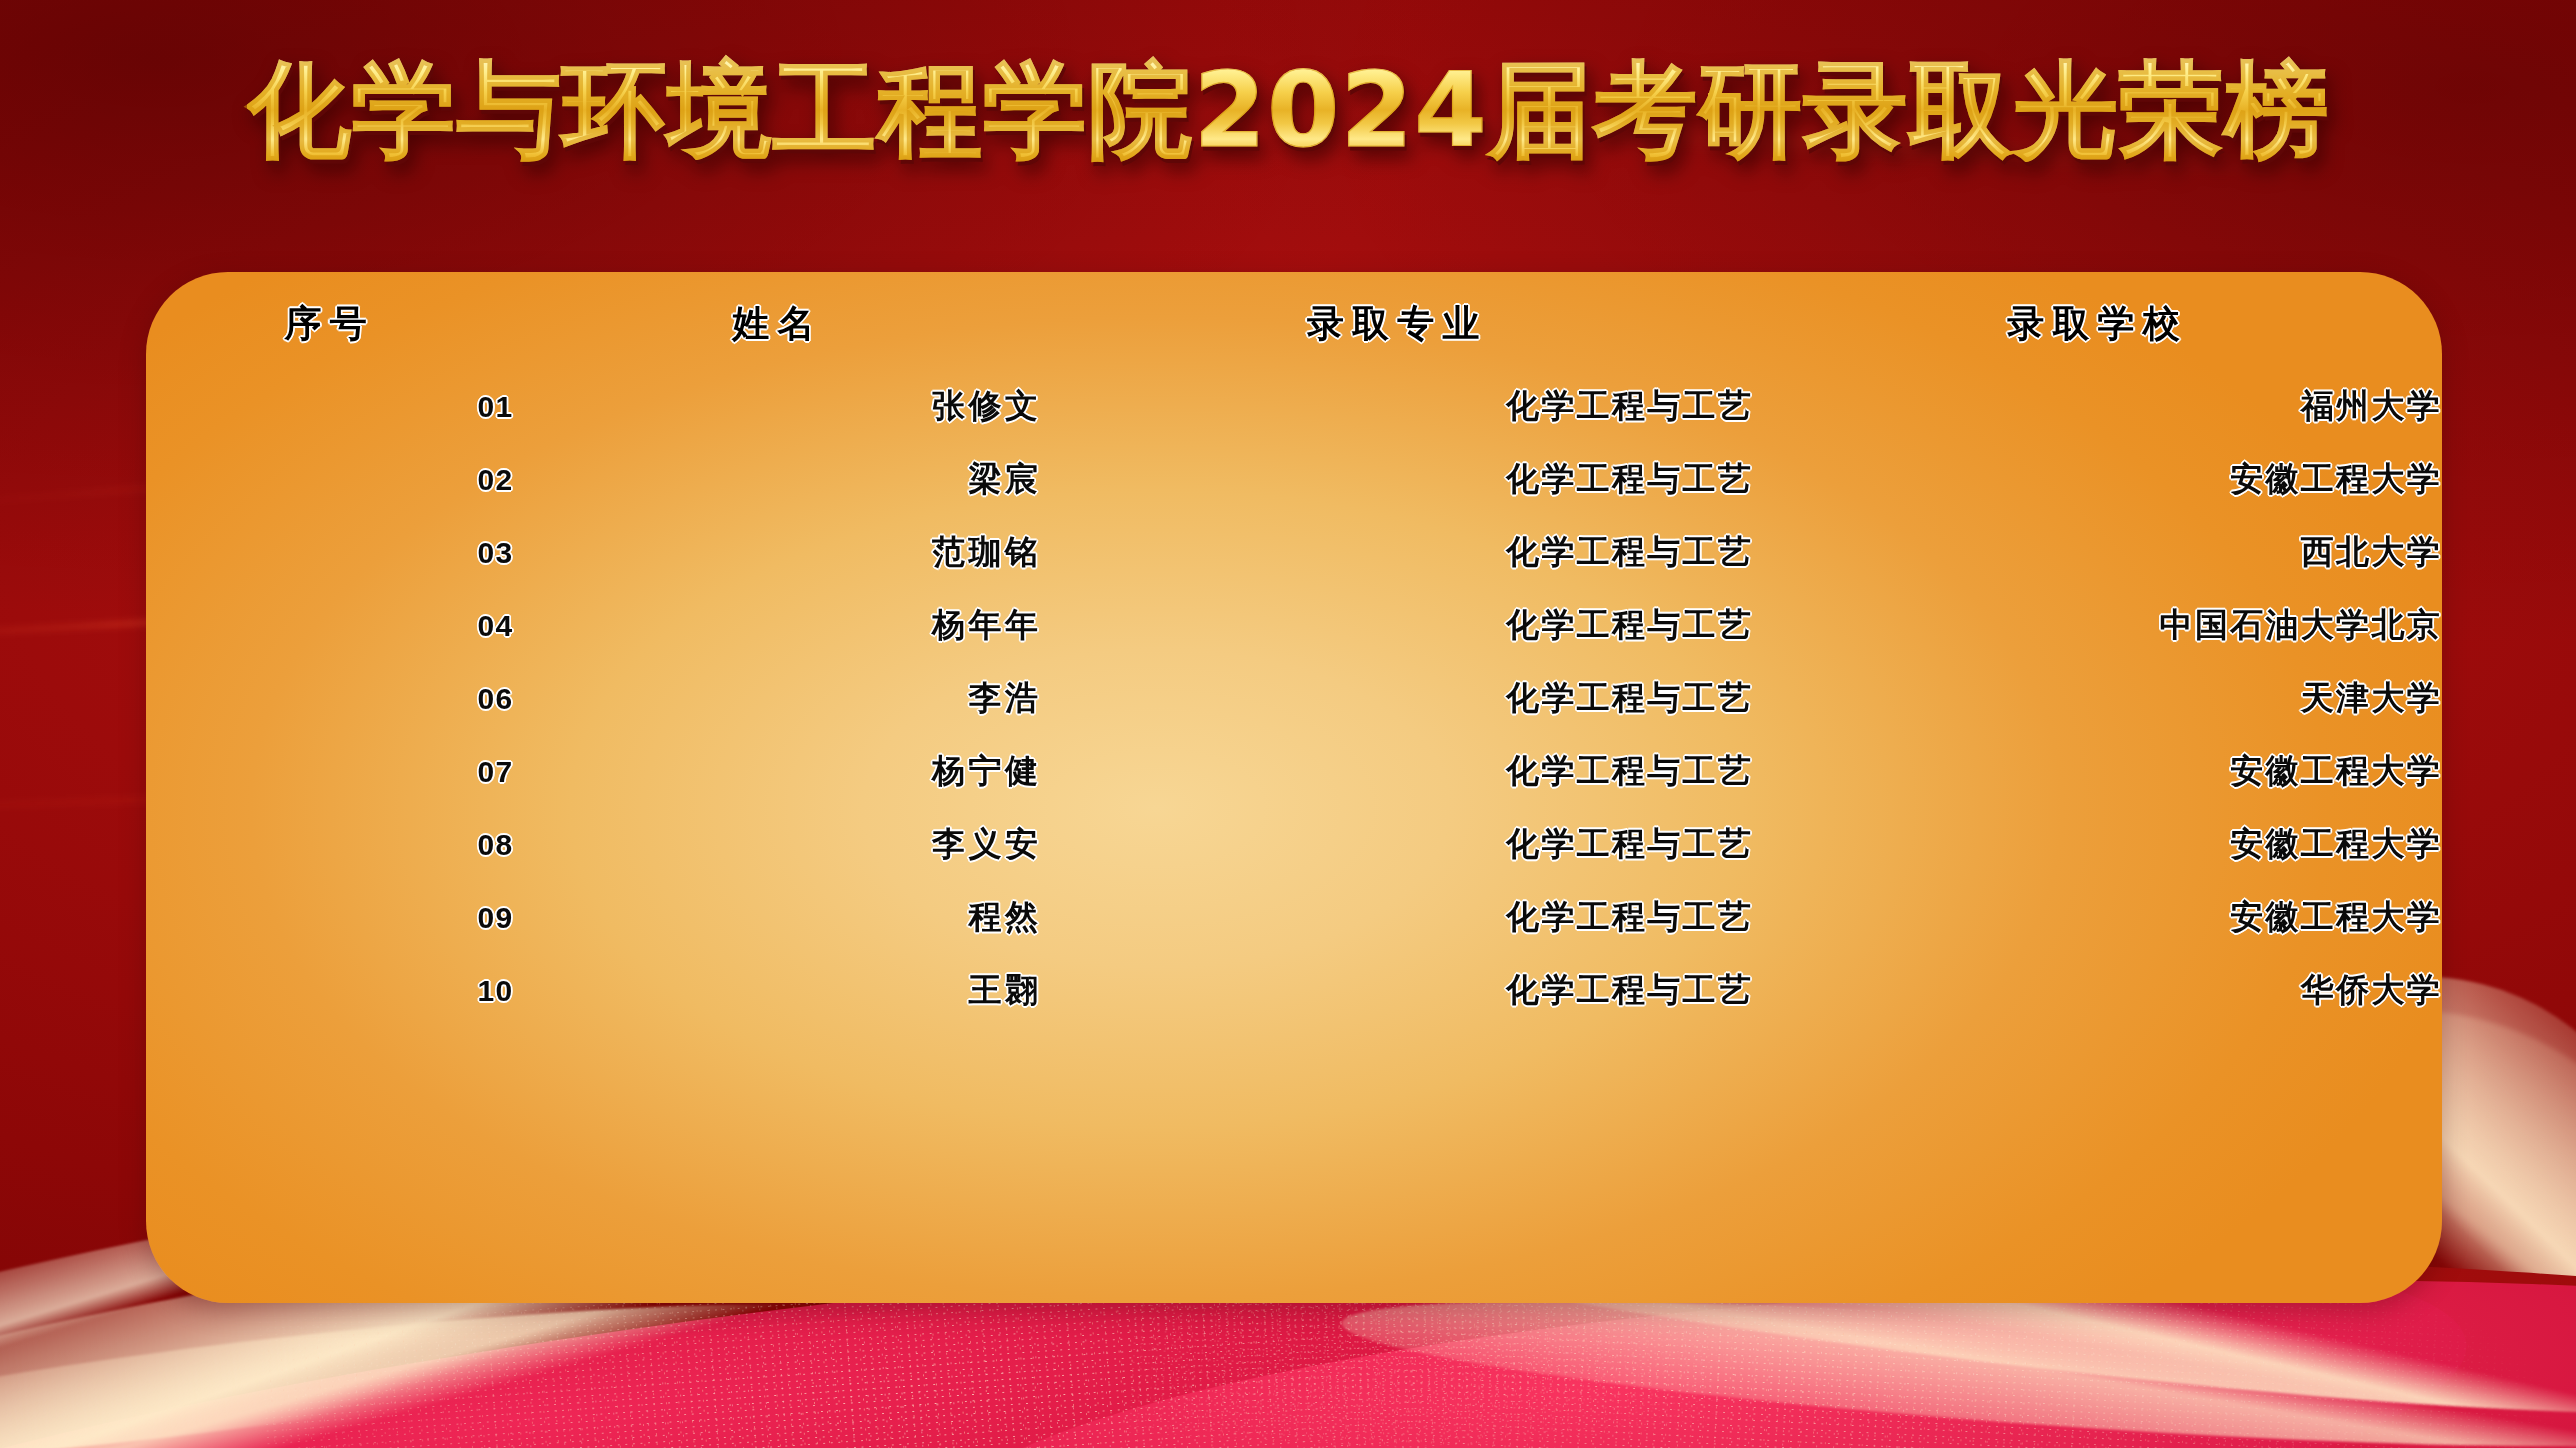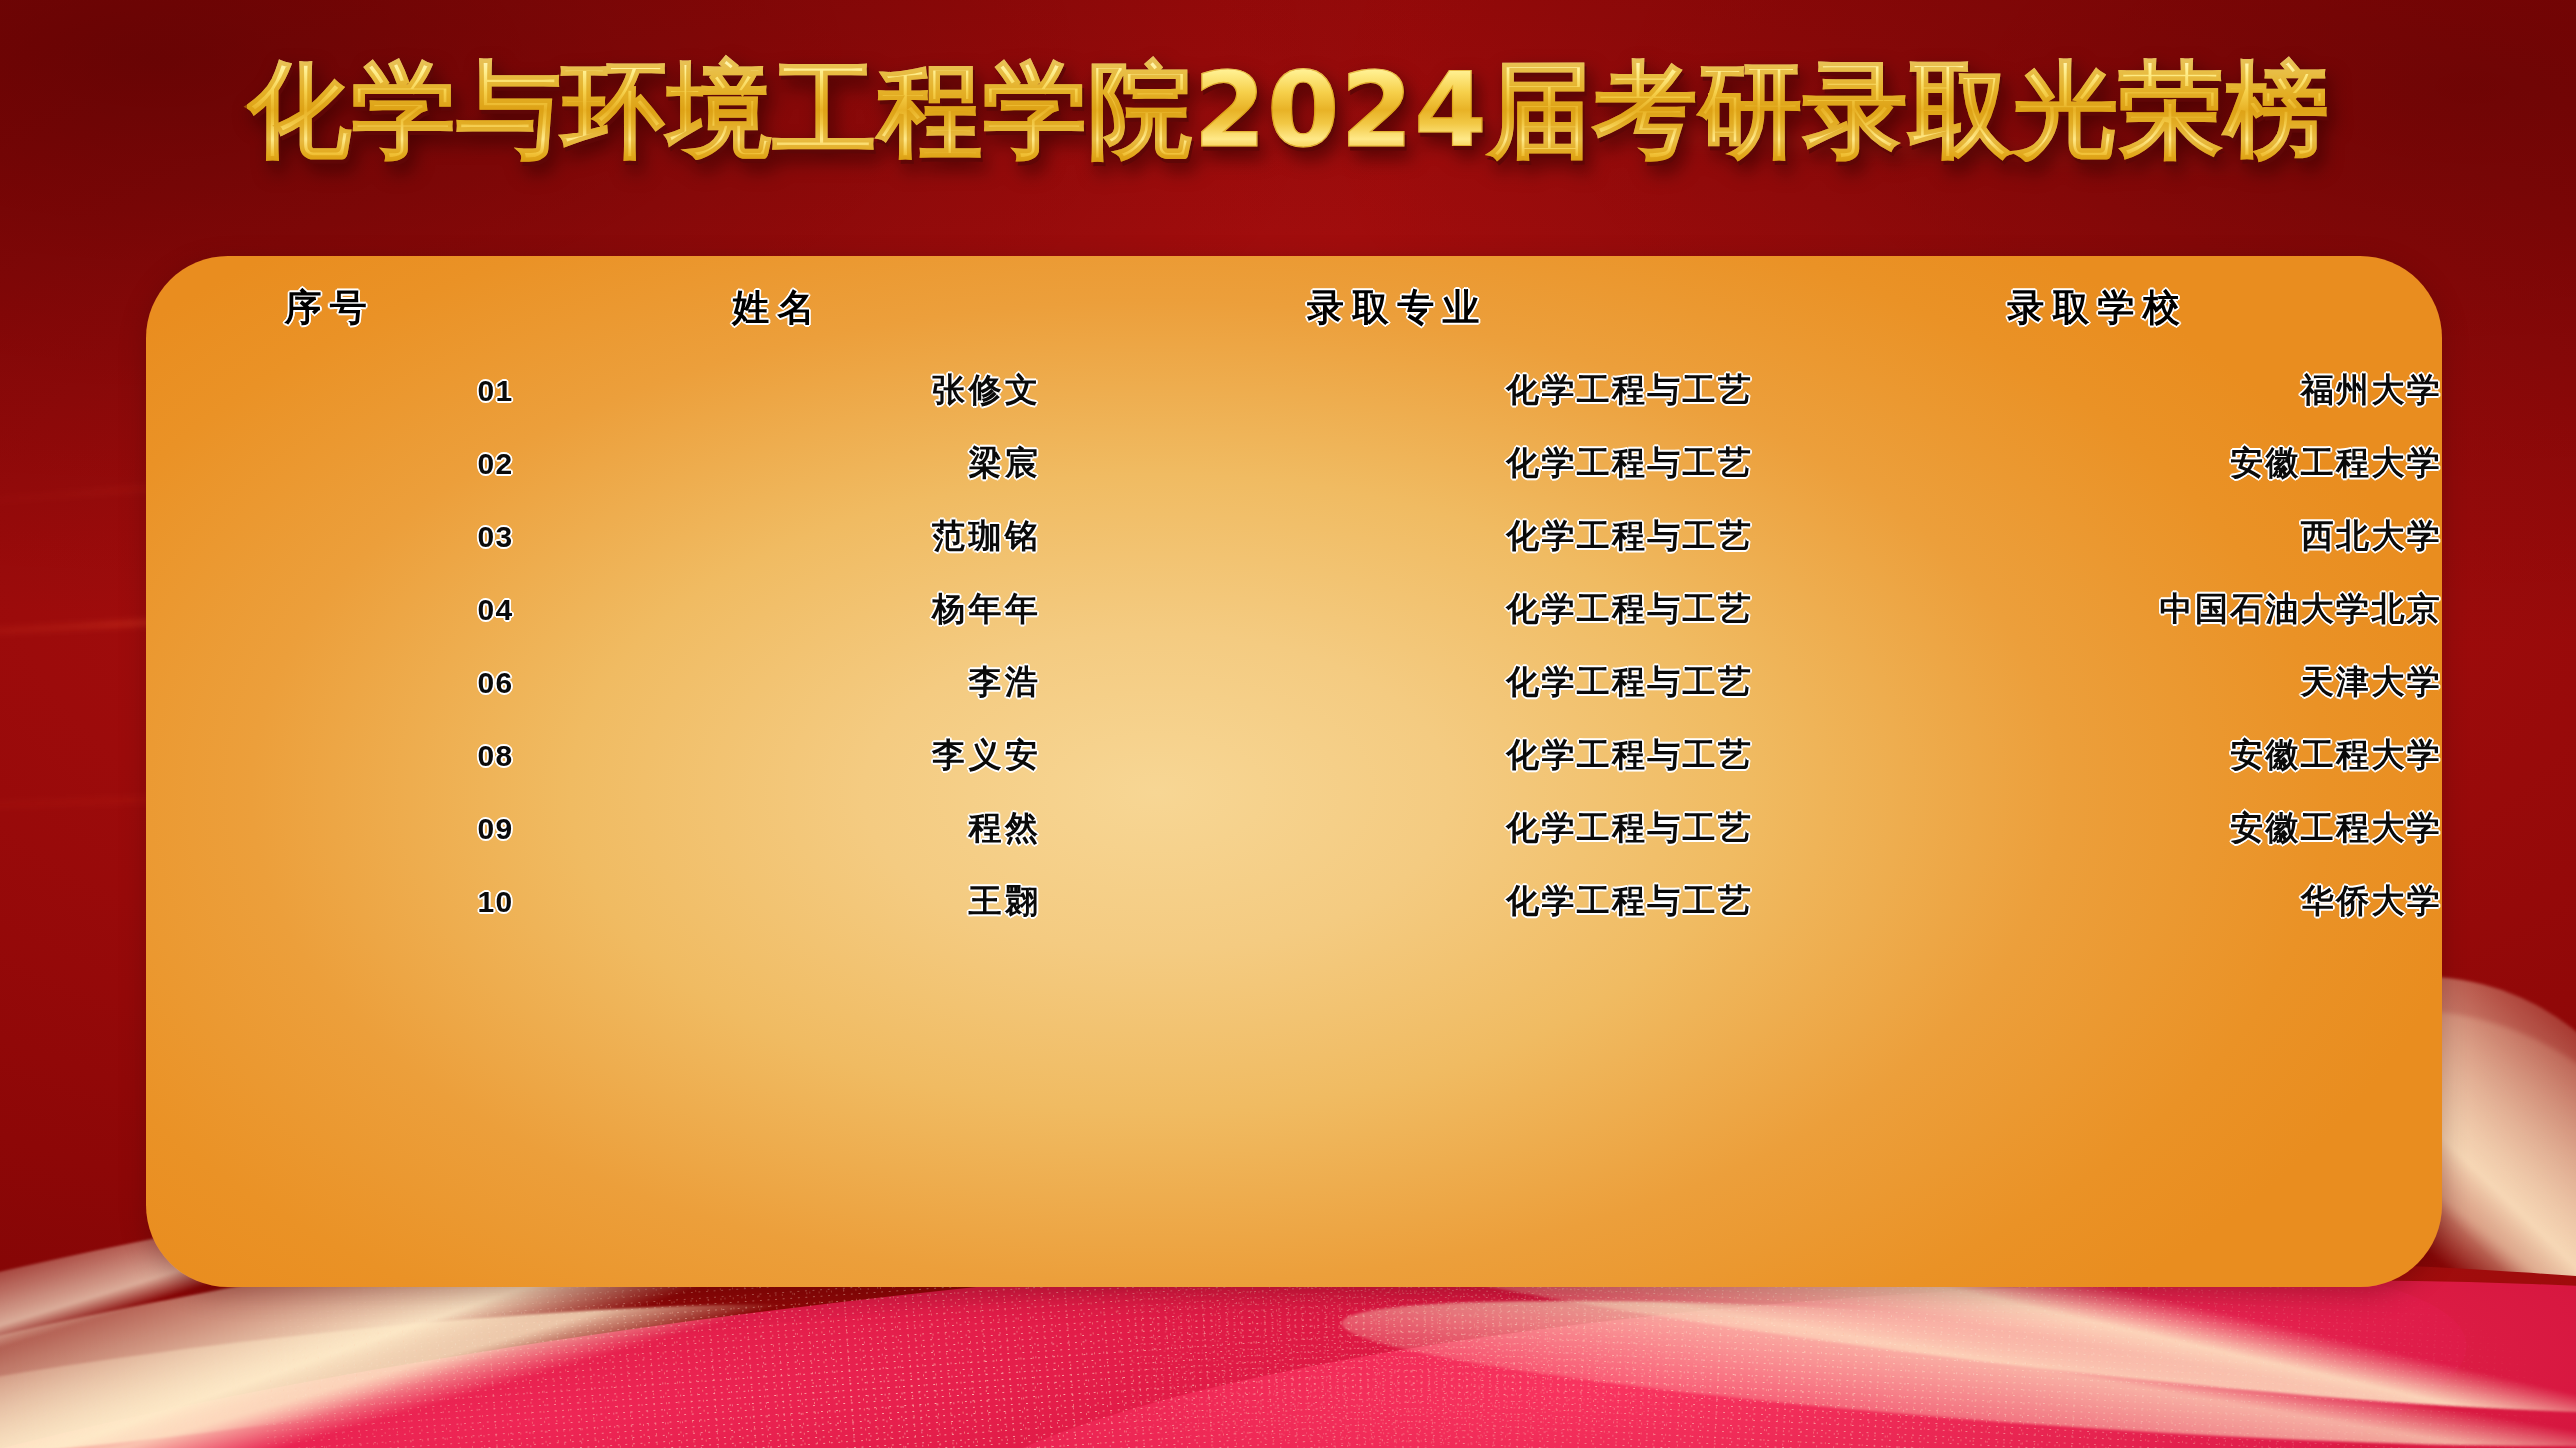--- a/index.html
+++ b/index.html
@@ -126,21 +126,21 @@
     -webkit-text-stroke:1.2px rgba(214,150,10,.55);
     filter:
       drop-shadow(2.9px 4.1px 0px rgba(95,6,6,.95))
       drop-shadow(5.8px 8.2px 9.3px rgba(50,0,0,.65));
     text-align: right;
   }
 
   
   #panel{
     position:absolute;
-    left:146px; top:256px; width:2296px; height:1031px;
+    left:146px; top:272px; width:2296px; height:1031px;
     z-index:4;
     border-radius:82px;
     background:
       radial-gradient(ellipse 58% 70% at 44% 52%,
         #f7d694 0%, #f4cb81 22%, #f0bb62 44%, #ec9f3b 68%, #ea9226 88%, #e98d1f 100%);
     box-shadow:0 7px 27px rgba(60,0,0,.30);
     overflow:hidden;
   }
 
   table{ width:100%; border-collapse:collapse; table-layout:fixed; }
@@ -247,20 +247,26 @@
         <td class="c-major">化学工程与工艺</td>
         <td class="c-school">中国石油大学北京</td>
       </tr>
       <tr>
         <td class="c-idx">06</td>
         <td class="c-name">李浩</td>
         <td class="c-major">化学工程与工艺</td>
         <td class="c-school">天津大学</td>
       </tr>
       <tr>
+        <td class="c-idx">07</td>
+        <td class="c-name">杨宁健</td>
+        <td class="c-major">化学工程与工艺</td>
+        <td class="c-school">安徽工程大学</td>
+      </tr>
+      <tr>
         <td class="c-idx">08</td>
         <td class="c-name">李义安</td>
         <td class="c-major">化学工程与工艺</td>
         <td class="c-school">安徽工程大学</td>
       </tr>
       <tr>
         <td class="c-idx">09</td>
         <td class="c-name">程然</td>
         <td class="c-major">化学工程与工艺</td>
         <td class="c-school">安徽工程大学</td>

